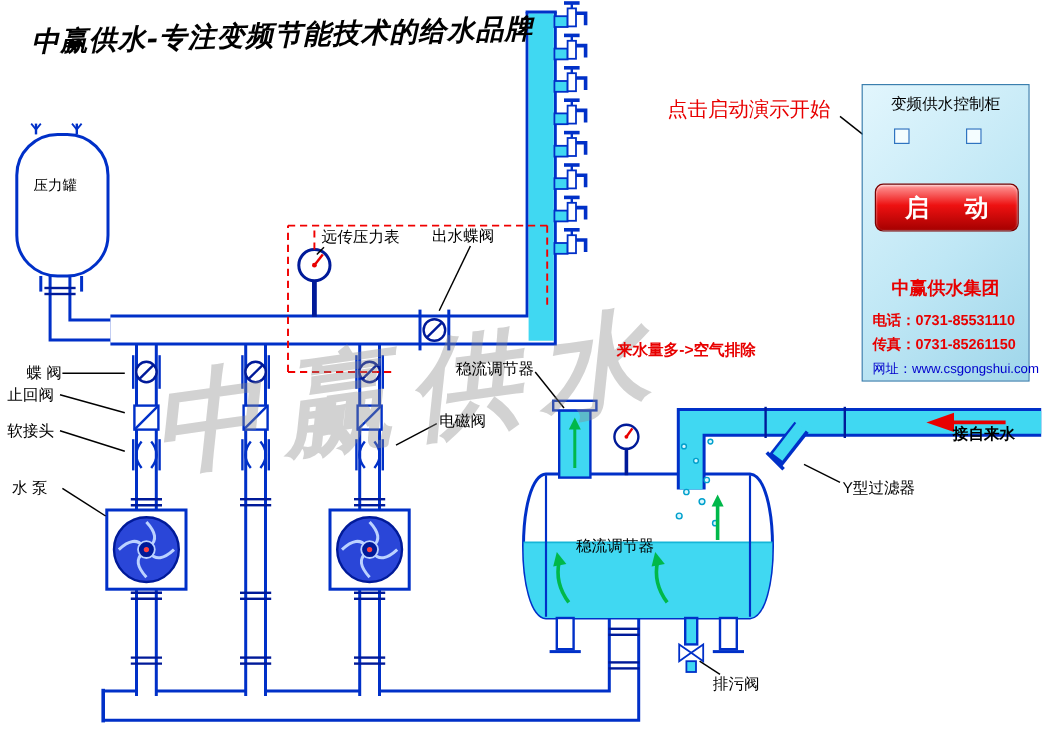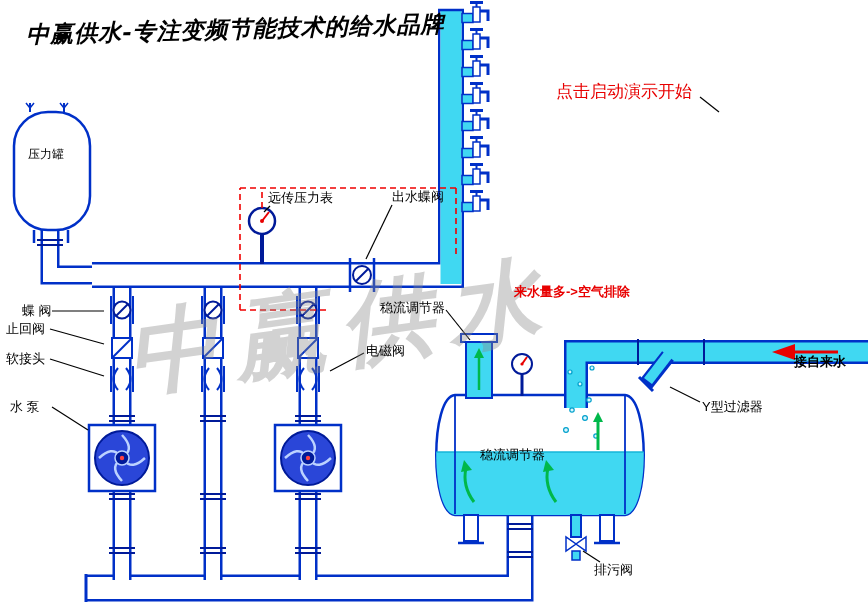--- a/index.html
+++ b/index.html
@@ -271,25 +271,35 @@
   <div class="watermark">中赢供水</div>
 
   <div class="brand">中赢供水-专注变频节能技术的给水品牌</div>
 
   <div class="lbl small" style="left:28px;top:148px;text-align:right;">压力罐</div>
   <div class="lbl" style="left:22px;top:304px;">蝶 阀</div>
   <div class="lbl" style="left:6px;top:322px;">止回阀</div>
   <div class="lbl" style="left:6px;top:352px;">软接头</div>
   <div class="lbl" style="left:10px;top:400px;">水 泵</div>
   <div class="lbl" style="left:268px;top:191px;">远传压力表</div>
-  <div class="lbl" style="left:392px;top:190px;text-align:right;">出水蝶阀</div>
+  <div class="lbl" style="left:360px;top:190px;text-align:right;">出水蝶阀</div>
   <div class="lbl" style="left:380px;top:301px;">稳流调节器</div>
   <div class="lbl" style="left:366px;top:344px;">电磁阀</div>
   <div class="lbl" style="left:480px;top:448px;">稳流调节器</div>
   <div class="lbl" style="left:702px;top:400px;">Y型过滤器</div>
   <div class="lbl" style="left:594px;top:563px;">排污阀</div>
   <div class="lbl" style="left:794px;top:340px;font-weight:bold;margin-top:15px;">接自来水</div>
   <div class="lbl red" style="left:514px;top:285px;">来水量多-&gt;空气排除</div>
 
   <div class="hint">点击启动演示开始</div>
 
+  <div class="cabinet">
+    <div class="cab-title">变频供水控制柜</div>
+    <div class="indicator ind1"></div>
+    <div class="indicator ind2"></div>
+    <div class="start-btn">启 动</div>
+    <div class="cab-company">中赢供水集团</div>
+    <div class="cab-line cab-phone">电话：0731-85531110</div>
+    <div class="cab-line cab-fax">传真：0731-85261150</div>
+    <div class="cab-web">网址：www.csgongshui.com</div>
+  </div>
 
 </div>
 
 </body></html>

